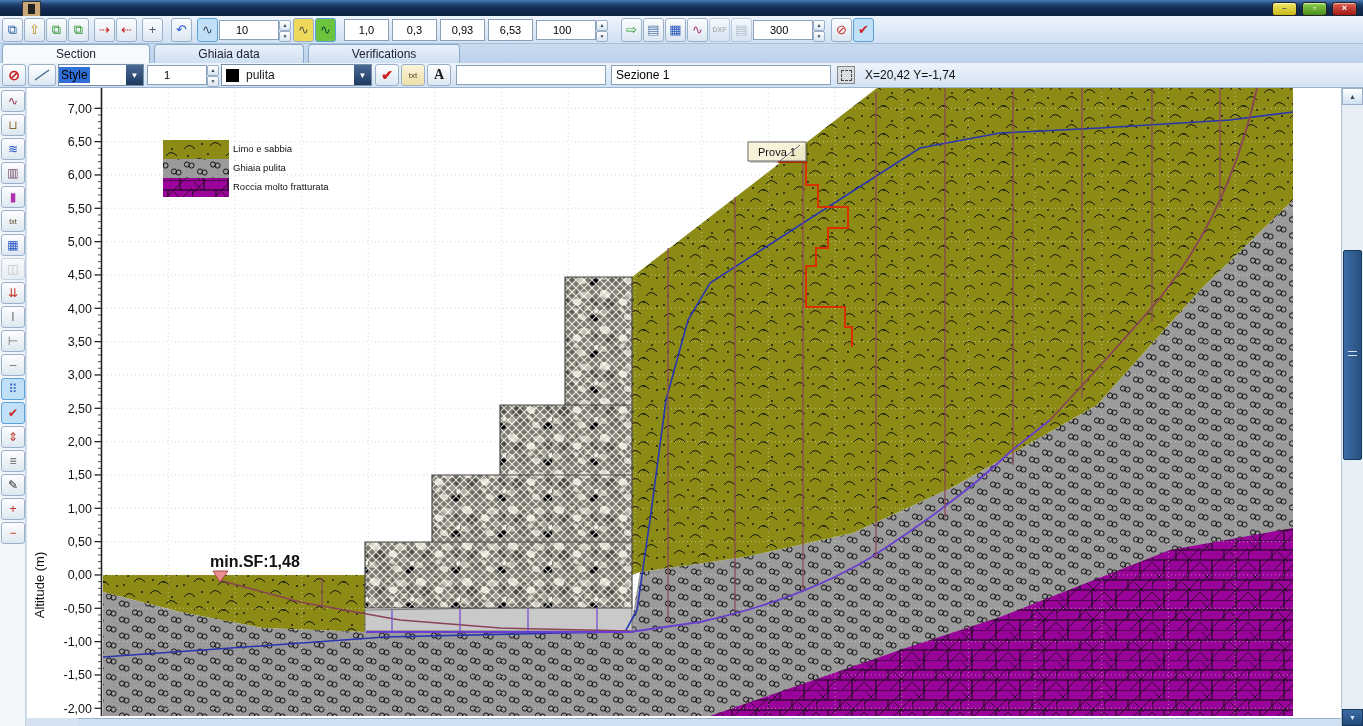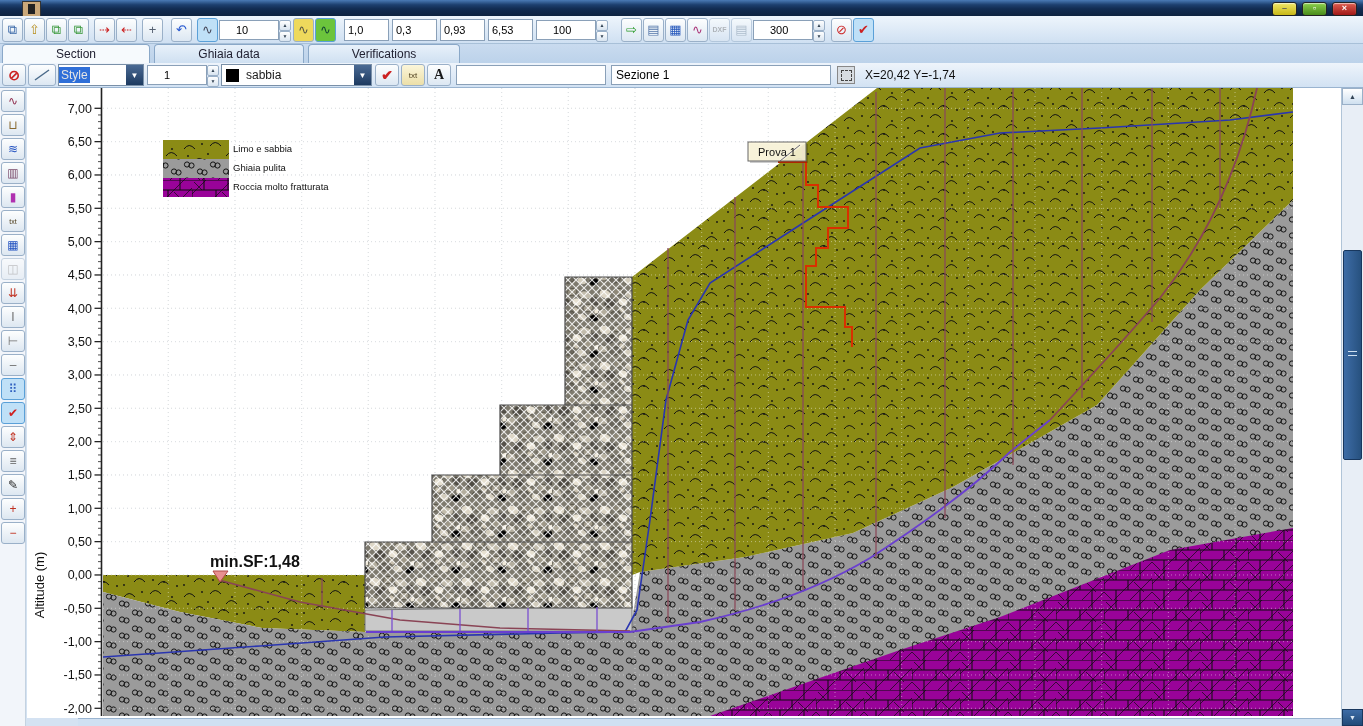--- a/index.html
+++ b/index.html
@@ -29,37 +29,37 @@
   .tbtn.dis{opacity:.55;}
   .tbtn .dxf{font-size:7px;color:#888;font-weight:bold;}
   .gap4{width:4px;flex:none;} .gap6{width:7px;flex:none;} .gap10{width:11px;flex:none;}
   .spin{display:flex;flex:none;margin-right:2px;height:20px;}
   .spin input{width:26px;height:18px;border:1px solid #8aa0b8;font-size:11px;padding:0 16px;
     font-family:"Liberation Sans",sans-serif;}
   .spin .arr{width:12px;display:flex;flex-direction:column;}
   .spin .arr b{flex:1;font-size:5px;line-height:9px;text-align:center;color:#345;
     border:1px solid #9ab0c8;background:linear-gradient(#fff,#d8e4f0);border-radius:2px;}
   .tfield{width:37px;height:18px;border:1px solid #8aa0b8;background:#fff;font-size:11px;
-    padding:1px 3px;margin-right:3px;flex:none;font-family:"Liberation Sans",sans-serif;}
+    padding:1px 3px;margin-right:3px;flex:none;font-family:"Liberation Sans",sans-serif;text-align:center;}
   
   .tabbar{left:0;top:44px;width:1363px;height:19px;background:linear-gradient(#c9dbef,#bcd2ea);
     display:flex;align-items:flex-end;}
   .tab{height:18px;border:1px solid #8aa8c8;border-bottom:none;border-radius:4px 4px 0 0;
     background:linear-gradient(#e8f1fa,#cfe0f1);display:flex;align-items:center;justify-content:center;
     font-size:12px;color:#223;}
   .tab.active{background:#f6fafd;font-weight:normal;}
   
   .toolbar2{left:0;top:63px;width:1363px;height:25px;
     background:linear-gradient(#eef4fb,#d2e2f3);border-bottom:1px solid #9ab4d0;
     display:flex;align-items:center;padding-left:2px;box-sizing:border-box;}
   .rbtn{width:22px;height:20px;border:1px solid #9ab0c8;border-radius:3px;flex:none;
     background:linear-gradient(#fdfefe,#dce7f2);display:flex;align-items:center;justify-content:center;margin-right:2px;}
   .combo{height:20px;border:1px solid #7a90a8;background:#fff;display:flex;align-items:center;flex:none;}
   .combo .val{flex:1;padding:0 3px;font-size:12px;}
-  .combo .val.hl{background:#2f6fd8;color:#e5e5e5;align-self:center;flex:none;padding:1px 2px;}
+  .combo .val.hl{background:#2f6fd8;color:#000000;align-self:center;flex:none;padding:1px 2px;}
   .combo .darr{width:17px;height:100%;background:linear-gradient(#4a6a94,#1d3a60);color:#fff;
     font-size:8px;display:flex;align-items:center;justify-content:center;}
   .swatch{width:13px;height:13px;background:#000;margin:0 4px;flex:none;}
   .txtb{font-size:8px;color:#504020;background:linear-gradient(#fbf6da,#ecdfa8)!important;}
   .fontb{font-family:"Liberation Serif",serif;font-weight:bold;font-size:14px;}
   .t2field{height:18px;border:1px solid #8aa0b8;background:#fff;font-size:12px;padding:0 4px;
     font-family:"Liberation Sans",sans-serif;flex:none;}
   .regbtn{width:16px;height:16px;border:1px solid #888;background:#d8dde2;margin:0 6px;flex:none;
     display:flex;align-items:center;justify-content:center;}
   .regbtn i{display:block;width:9px;height:9px;border:1px dashed #444;}
@@ -215,21 +215,21 @@
   </div>
   <div class="spin" style="margin:0 2px 0 3px">
     <input value="1" style="">
     <span class="arr">
         <b>▲</b>
         <b>▼</b>
       </span>
   </div>
   <div class="combo" style="width:149px">
     <span class="swatch"></span>
-    <span class="val">sabbia</span>
+    <span class="val">pulita</span>
     <span class="darr">▼</span>
   </div>
   <div class="rbtn" style="margin-left:3px">
       <span class="red" style="font-size:14px">✔</span>
     </div>
   <div class="rbtn txtb">
       <span>txt</span>
     </div>
   <div class="rbtn">
       <span class="fontb">A</span>

